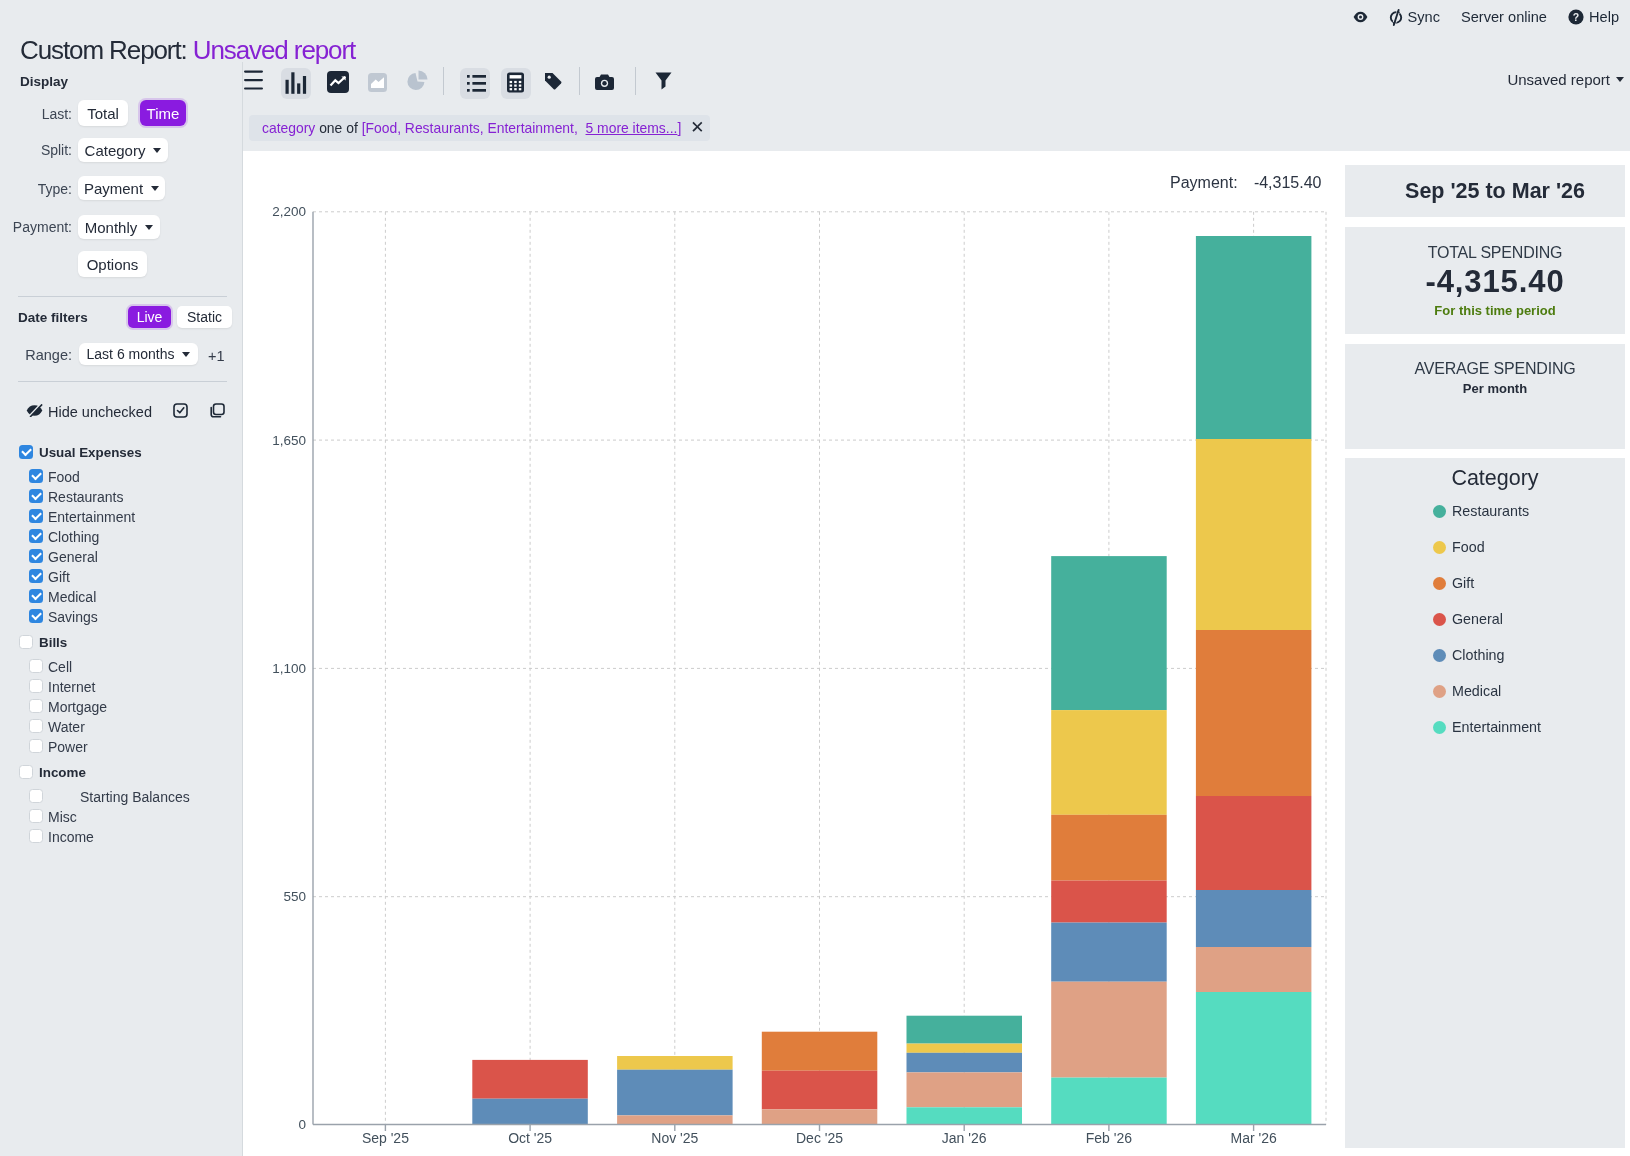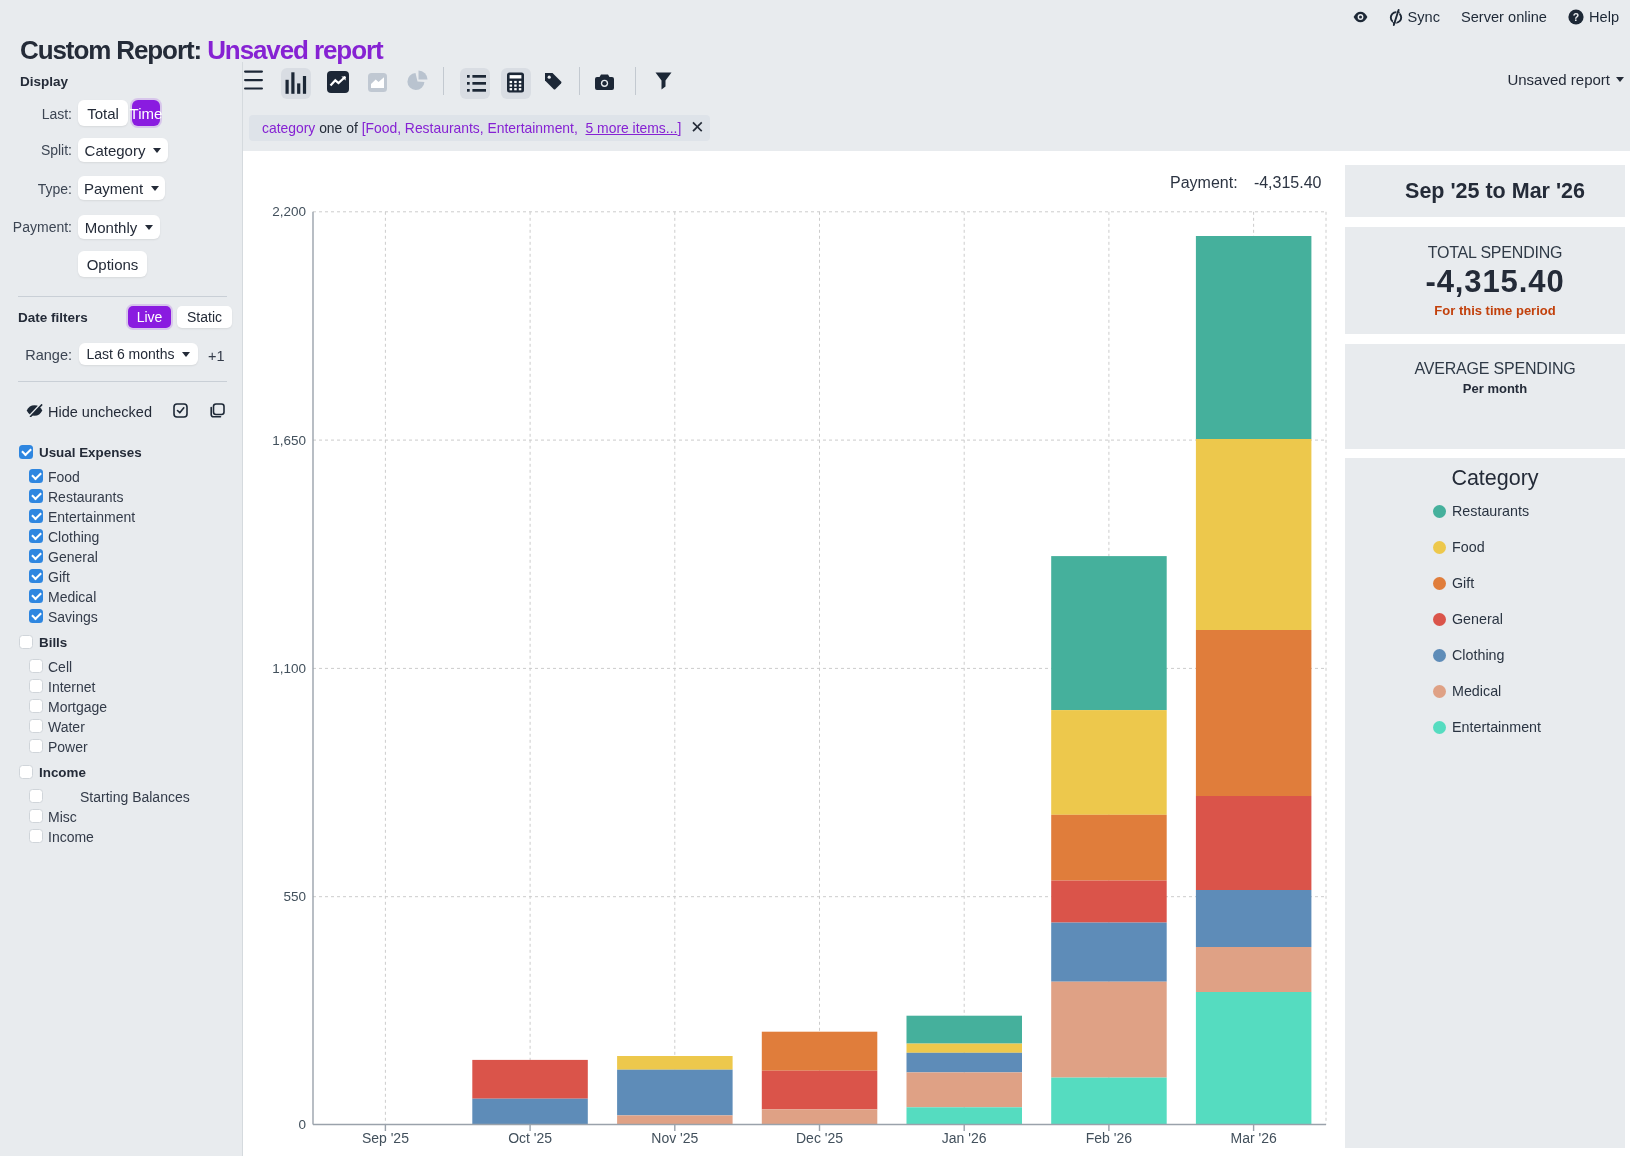--- a/index.html
+++ b/index.html
@@ -1,21 +1,21 @@
 <!DOCTYPE html>
 <html><head>
 <meta charset="utf-8">
 <style>
 * { margin:0; padding:0; box-sizing:border-box; }
 html,body { width:1630px; height:1156px; overflow:hidden; }
 body { font-family:"Liberation Sans", sans-serif; background:#e8ebee; position:relative; color:#2f3848; }
 .abs { position:absolute; }
 .white-area { left:243px; top:151px; width:1387px; height:1005px; background:#ffffff; }
 .sidebar { left:0; top:62px; width:243px; height:1094px; background:#e8ebee; border-right:1px solid #d5dade; }
-.title { left:20px; top:35px; font-size:26px; font-weight:bold; color:#242b38; letter-spacing:-1.1px; }
+.title { left:20px; top:35px; font-size:26px; font-weight:normal; color:#242b38; letter-spacing:-1.1px; }
 .title .purple { color:#8622d3; }
 
 .slabel { position:absolute; font-size:14px; color:#3c4553; text-align:right; width:72px; left:0; }
 .btn { position:absolute; background:#fff; border-radius:6px; font-size:15px; color:#242b38; display:flex; align-items:center; justify-content:center; box-shadow:0 1px 2px rgba(0,0,0,0.08); }
 .btn.purple { background:#8a1be0; color:#fff; box-shadow:0 0 0 2px rgba(138,27,224,0.18); }
 .caret { display:inline-block; width:0; height:0; border-left:4.5px solid transparent; border-right:4.5px solid transparent; border-top:5px solid #242b38; margin-left:8px; }
 .hr { position:absolute; left:18px; width:209px; height:1px; background:#c9cfd6; }
 .shead { position:absolute; font-size:13.5px; font-weight:bold; color:#242b38; }
 
 .cb { position:absolute; width:14px; height:14px; border-radius:3.5px; }
@@ -39,21 +39,21 @@
 </head>
 <body>
 <div class="abs white-area"></div>
 <div class="abs sidebar"></div>
 <div class="abs title">Custom Report: <span class="purple">Unsaved report</span></div>
 
 <div id="sidebar-content">
 <div class="shead" style="left:20px; top:74px;">Display</div>
 <div class="slabel" style="top:106px;">Last:</div>
 <div class="btn" style="left:78px; top:100px; width:50px; height:26px;">Total</div>
-<div class="btn purple" style="left:132px; top:100px; width:28px; height:26px;">Time</div>
+<div class="btn purple" style="left:140px; top:100px; width:46px; height:26px;">Time</div>
 <div class="slabel" style="top:142px;">Split:</div>
 <div class="btn" style="left:78px; top:138px; width:90px; height:24px;">Category<span class="caret"></span></div>
 <div class="slabel" style="top:181px;">Type:</div>
 <div class="btn" style="left:78px; top:176px; width:87px; height:24px;">Payment<span class="caret"></span></div>
 <div class="slabel" style="top:219px;">Payment:</div>
 <div class="btn" style="left:78px; top:215px; width:82px; height:24px;">Monthly<span class="caret"></span></div>
 <div class="btn" style="left:78px; top:251px; width:69px; height:26px;">Options</div>
 <div class="hr" style="top:296px;"></div>
 <div class="shead" style="left:18px; top:310px;">Date filters</div>
 <div class="btn purple" style="left:128px; top:306px; width:43px; height:22px; font-size:14px; border-radius:5px;">Live</div>
@@ -314,21 +314,21 @@
     <text x="1010.6" y="991.5">Mar '26</text>
   </g>
 </svg>
 
 <div class="box" style="top:165px; height:52px; display:flex; align-items:center; justify-content:center;">
   <span style="font-size:21.5px; font-weight:bold; color:#242b38;">Sep '25 to Mar '26</span>
 </div>
 <div class="box" style="top:227px; height:107px; text-align:center;">
   <div style="font-size:16px; letter-spacing:-0.2px; margin-top:17px; color:#2f3a47;">TOTAL SPENDING</div>
   <div class="bigneg" style="margin-top:2px;">-4,315.40</div>
-  <div style="font-size:13px; font-weight:bold; margin-top:3px; color:#c2410c;">For this time period</div>
+  <div style="font-size:13px; font-weight:bold; margin-top:3px; color:#4d7c0f;">For this time period</div>
 </div>
 <div class="box" style="top:344px; height:105px; text-align:center;">
   <div style="font-size:16px; letter-spacing:-0.2px; margin-top:16px; color:#2f3a47;">AVERAGE SPENDING</div>
   <div style="font-size:13px; font-weight:bold; margin-top:3px; color:#242b38;">Per month</div>
 </div>
 <div class="box" style="top:458px; height:690px;">
   <div style="font-size:21.5px; text-align:center; margin-top:8px; color:#242b38;">Category</div>
 </div>
 <div class="legend-item" style="left:1433px; top:503px;"><span class="legend-dot" style="background:#45b09c;"></span>Restaurants</div>
 <div class="legend-item" style="left:1433px; top:539px;"><span class="legend-dot" style="background:#edc84c;"></span>Food</div>

